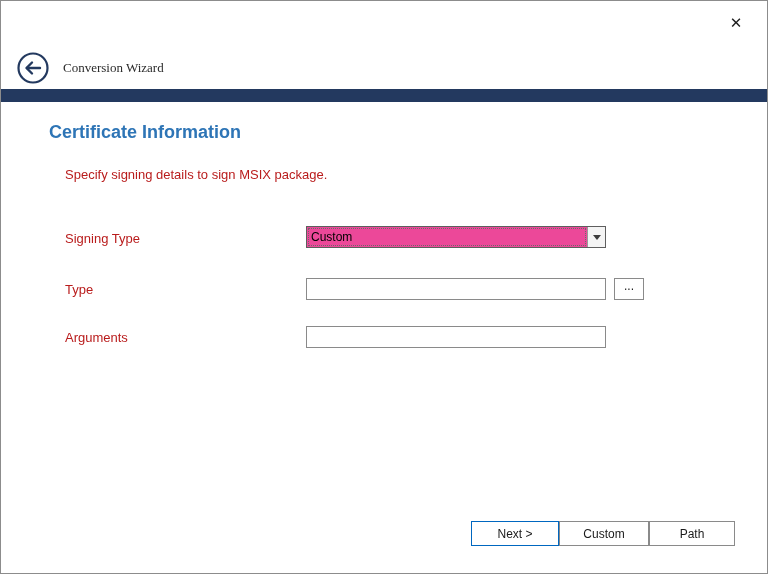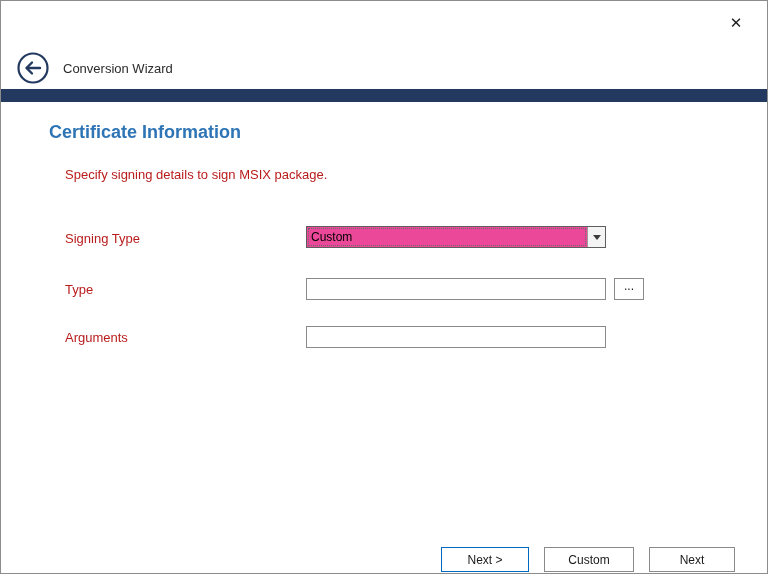--- a/index.html
+++ b/index.html
@@ -37,20 +37,21 @@
   }
 
   
   .header {
     position: absolute;
     top: 46px; left: 15px;
     height: 42px;
     display: flex;
     align-items: center;
     gap: 13px;
+    font-family: Liberation Serif, serif;
   }
   .back-btn {
     width: 34px; height: 34px;
     border: none;
     background: transparent;
     padding: 0;
     cursor: pointer;
     display: flex;
     align-items: center;
     justify-content: center;
@@ -154,23 +155,22 @@
     font-size: 12px;
     line-height: 12px;
     color: #1a1a1a;
     cursor: pointer;
     padding-bottom: 6px;
   }
 
   
   .footer {
     position: absolute;
-    right: 32px; bottom: 1px;
-    display: flex;
-    gap: 15px;
+    right: 32px; bottom: 27px;
+    display: flex;
   }
   .btn {
     height: 25px;
     background: #ffffff;
     border: 1px solid #8a8a8a;
     font-family: "Liberation Sans", "DejaVu Sans", sans-serif;
     font-size: 12px;
     color: #1a1a1a;
     cursor: pointer;
   }
@@ -216,16 +216,16 @@
   <span class="field-label lbl-path">Type</span>
   <input class="text-input inp-path" type="text" value="" style="">
   <button class="browse-btn">...</button>
 
   <span class="field-label lbl-args">Arguments</span>
   <input class="text-input inp-args" type="text" value="" style="">
 
   <div class="footer">
     <button class="btn btn-next">Next &gt;</button>
     <button class="btn btn-cancel">Custom</button>
-    <button class="btn btn-help">Next</button>
+    <button class="btn btn-help">Path</button>
   </div>
 
 </div>
 
 </body></html>

